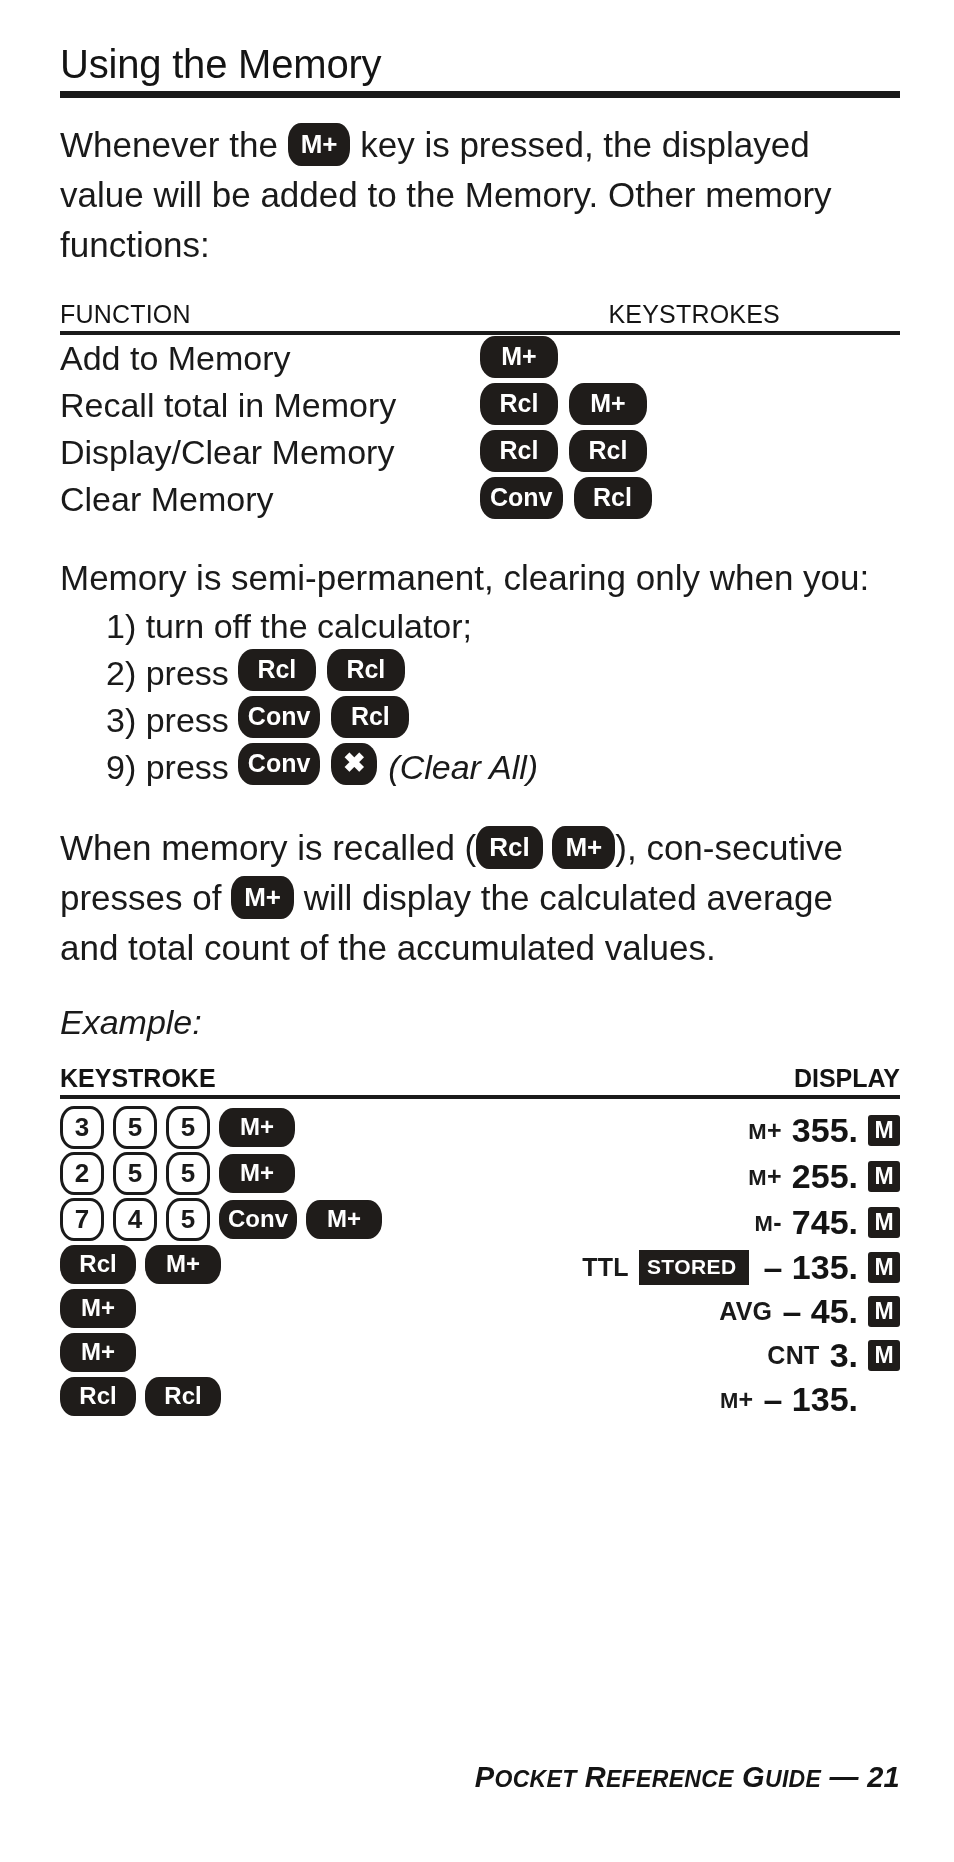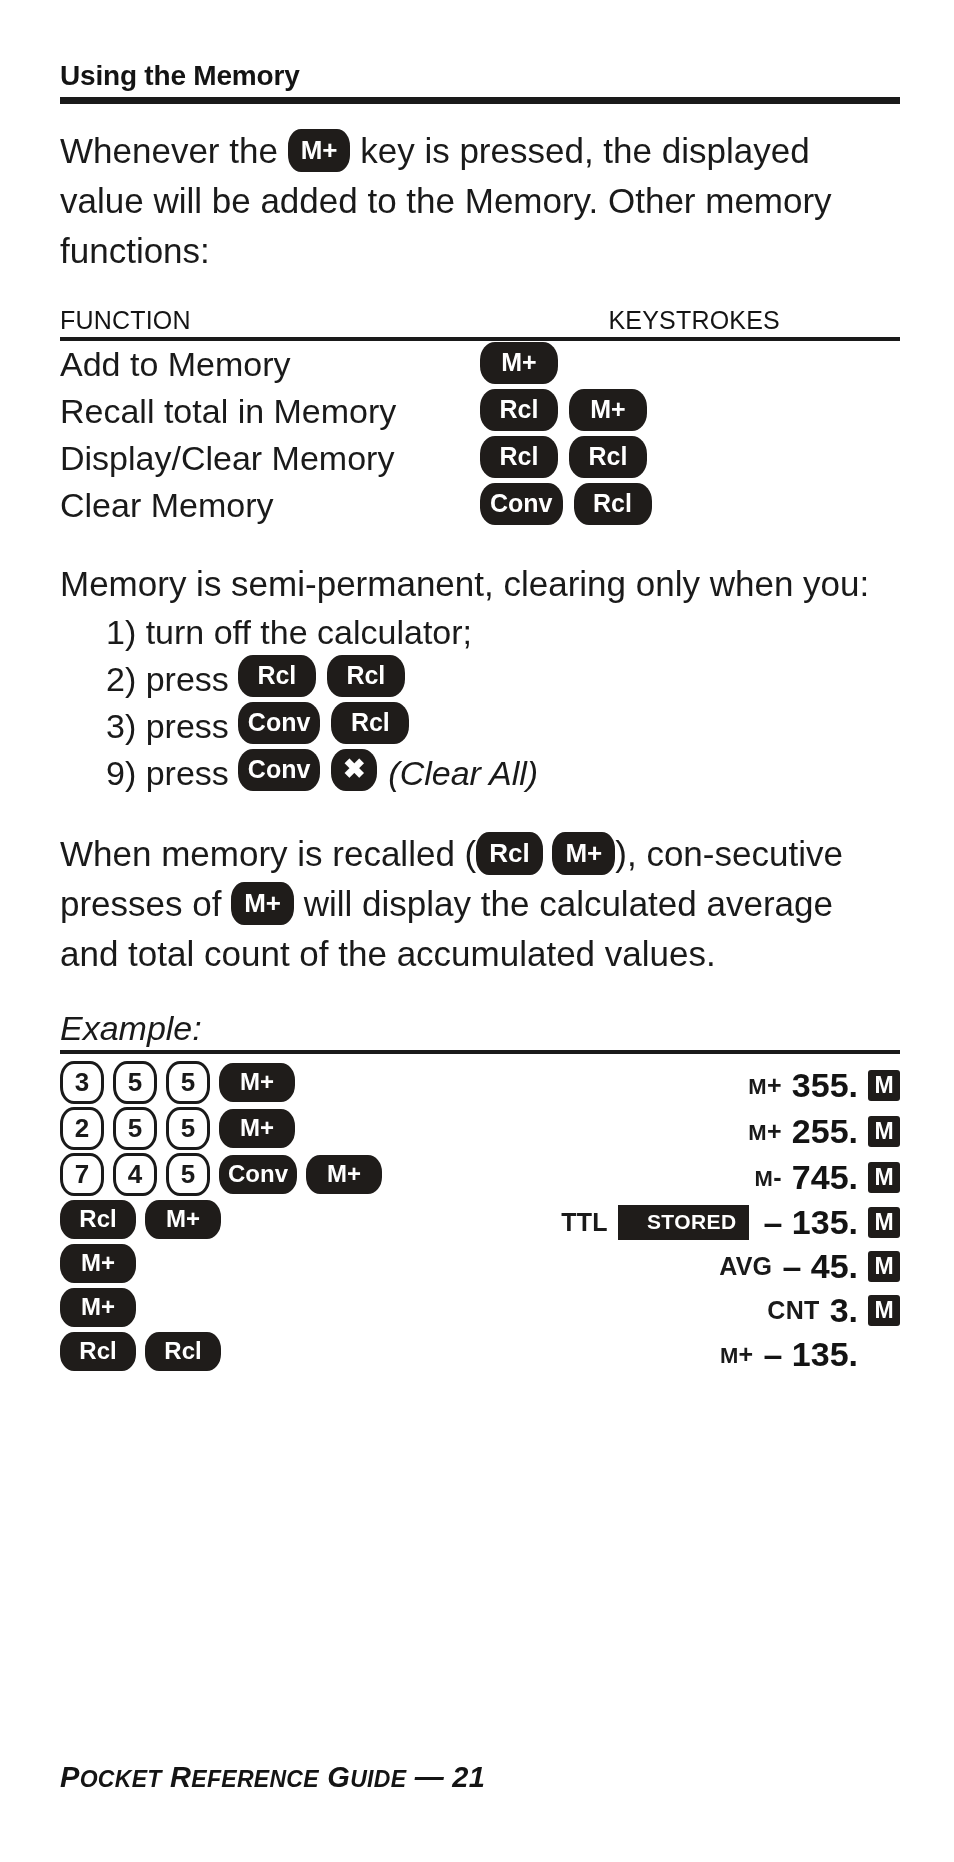--- a/index.html
+++ b/index.html
@@ -18,24 +18,24 @@
   .page {
     position: absolute;
     left: 60px;
     top: 0;
     width: 840px;
     height: 1862px;
   }
 
   
   .section-title {
-    font-size: 28px;
-    font-weight: bold;
+    font-size: 40px;
+    font-weight: normal;
     letter-spacing: -0.2px;
-    padding-top: 62px;
+    padding-top: 44px;
     line-height: 1.0;
     color: #141414;
   }
   .rule-heavy {
     border-bottom: 7px solid #1a1a1a;
     margin-top: 7px;
   }
   .rule-thin {
     border-bottom: 4px solid #1a1a1a;
     margin-top: 2px;
@@ -197,21 +197,21 @@
     color: #141414;
     margin-right: 10px;
   }
   .stored-badge {
     display: inline-block;
     background: #1f1c1a;
     color: #ffffff;
     font-size: 21px;
     font-weight: bold;
     letter-spacing: 0.4px;
-    padding: 5px 13px 6px 29px;
+    padding: 5px 13px 6px 8px;
     margin-right: 14px;
   }
   .m-badge {
     display: inline-block;
     background: #1f1c1a;
     color: #ffffff;
     font-size: 23px;
     font-weight: bold;
     width: 32px;
     height: 31px;
@@ -221,21 +221,21 @@
     flex: 0 0 auto;
   }
   .m-slot { width: 32px; flex: 0 0 auto; }
 
   
   .footer {
     position: absolute;
     left: 0;
     right: 0;
     bottom: 68px;
-    text-align: left;
+    text-align: right;
     font-style: italic;
     font-weight: bold;
     font-size: 29px;
     letter-spacing: 0.3px;
     color: #141414;
   }
   .footer .sc { font-size: 23px; }
 </style>
 </head>
 <body>
@@ -302,20 +302,24 @@
 
   <div class="para" style="margin-top:32px;">
     <span>When memory is recalled (</span><span class="key k-inline">Rcl</span>
     <span class="key k-inline">M+</span><span>), con-secutive presses of</span>
     <span class="key k-inline">M+</span>
     <span>will display the calculated average and total count of the accumulated values.</span>
   </div>
 
   <div class="example-label">Example:</div>
 
+  <div class="ex-head">
+    <div>KEYSTROKE</div>
+    <div>DISPLAY</div>
+  </div>
   <div class="rule-thin"></div>
 
   <div id="example-rows" style="margin-top:10px;">
       <div class="ex-row">
         <div class="ex-keys">
           <span class="key k-ex digit">3</span>
           <span class="key k-ex digit">5</span>
           <span class="key k-ex digit">5</span>
           <span class="key k-ex">M+</span>
         </div>

